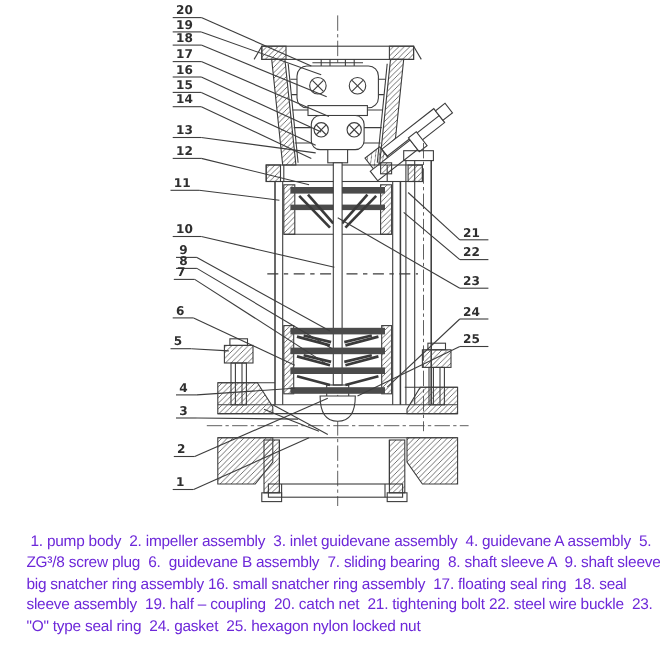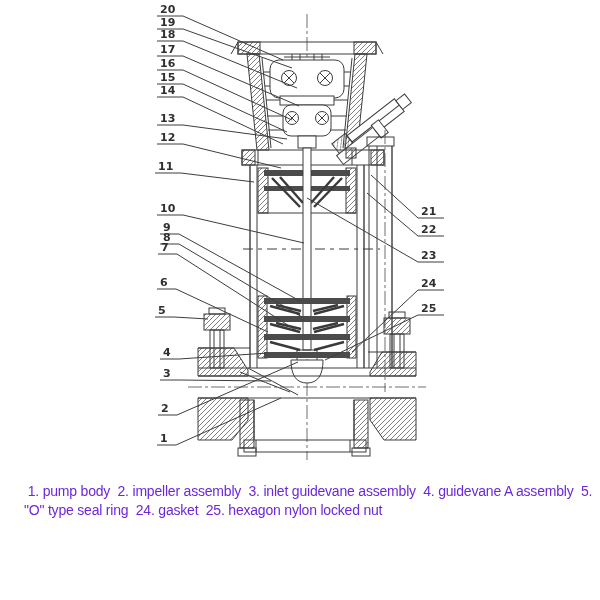--- a/index.html
+++ b/index.html
@@ -338,14 +338,17 @@
       <g>
         <text x="421" y="312" class="callout-num">25</text>
         <line x1="418" y1="315" x2="444" y2="315" class="callout-line"></line>
         <line x1="418" y1="315" x2="325" y2="360" class="callout-line"></line>
       </g>
     </g>
 </svg>
 
 <div class="caption">
   <div> 1. pump body  2. impeller assembly  3. inlet guidevane assembly  4. guidevane A assembly  5.</div>
+  <div>ZG³/8 screw plug  6.  guidevane B assembly  7. sliding bearing  8. shaft sleeve A  9. shaft sleeve</div>
+  <div>big snatcher ring assembly 16. small snatcher ring assembly  17. floating seal ring  18. seal</div>
+  <div>sleeve assembly  19. half – coupling  20. catch net  21. tightening bolt 22. steel wire buckle  23.</div>
   <div>"O" type seal ring  24. gasket  25. hexagon nylon locked nut</div>
 </div>
 
 </body></html>

